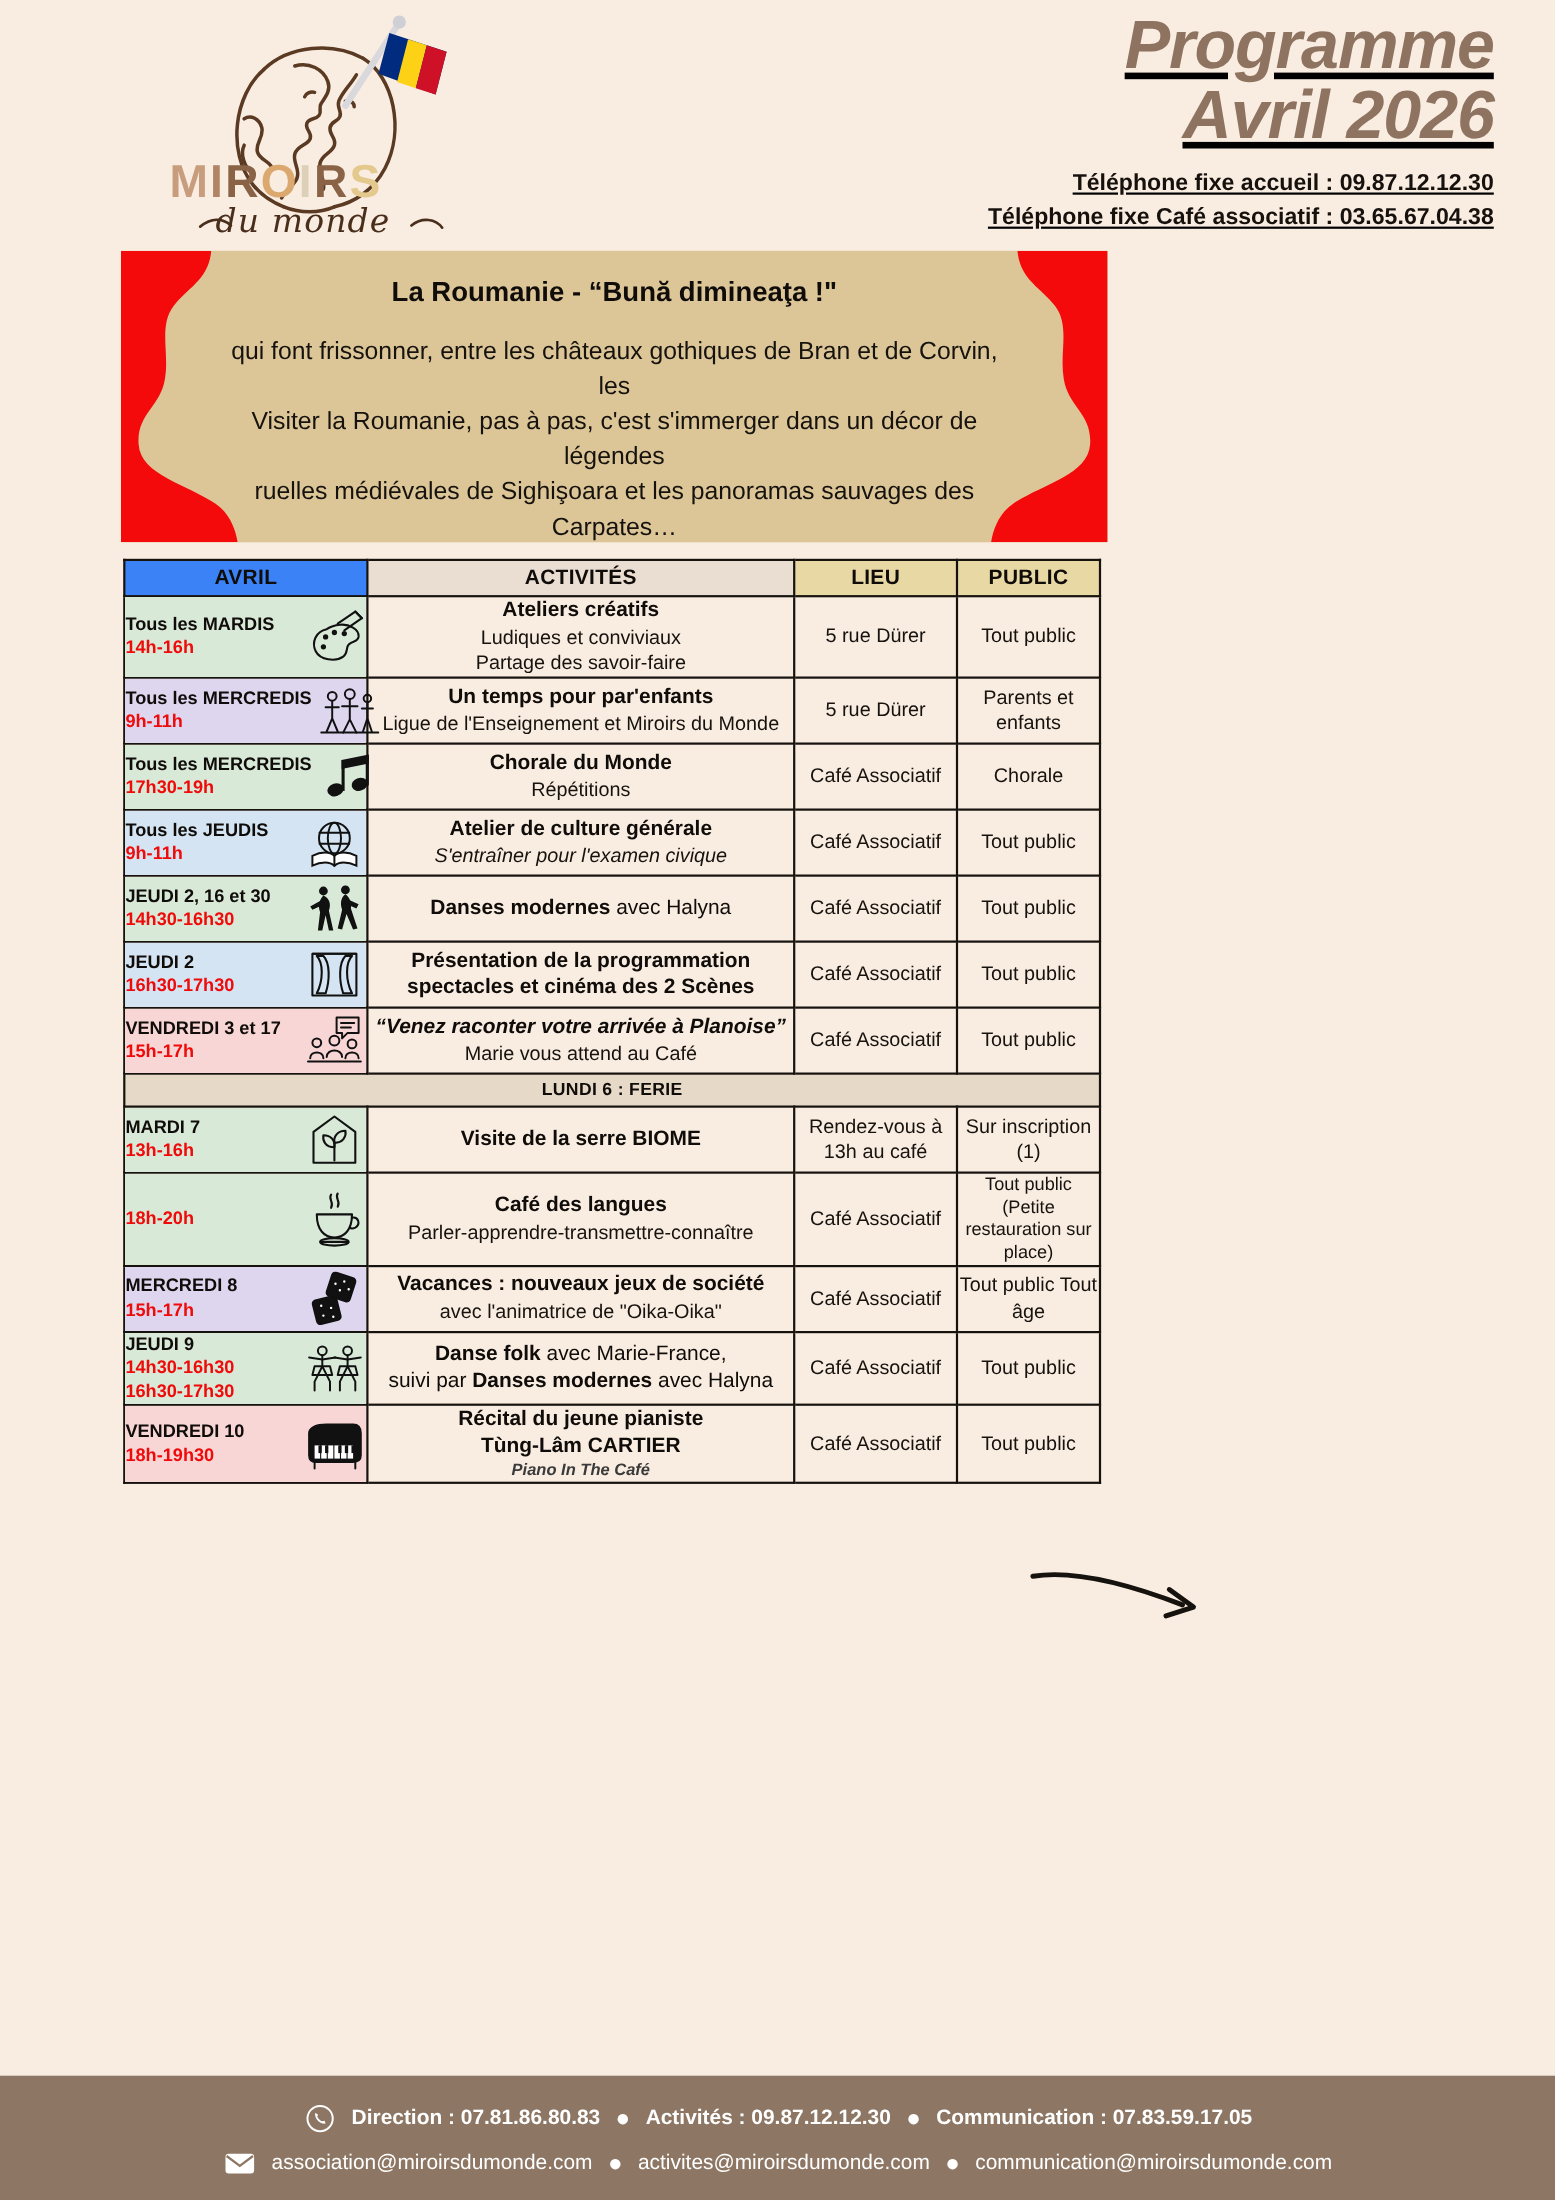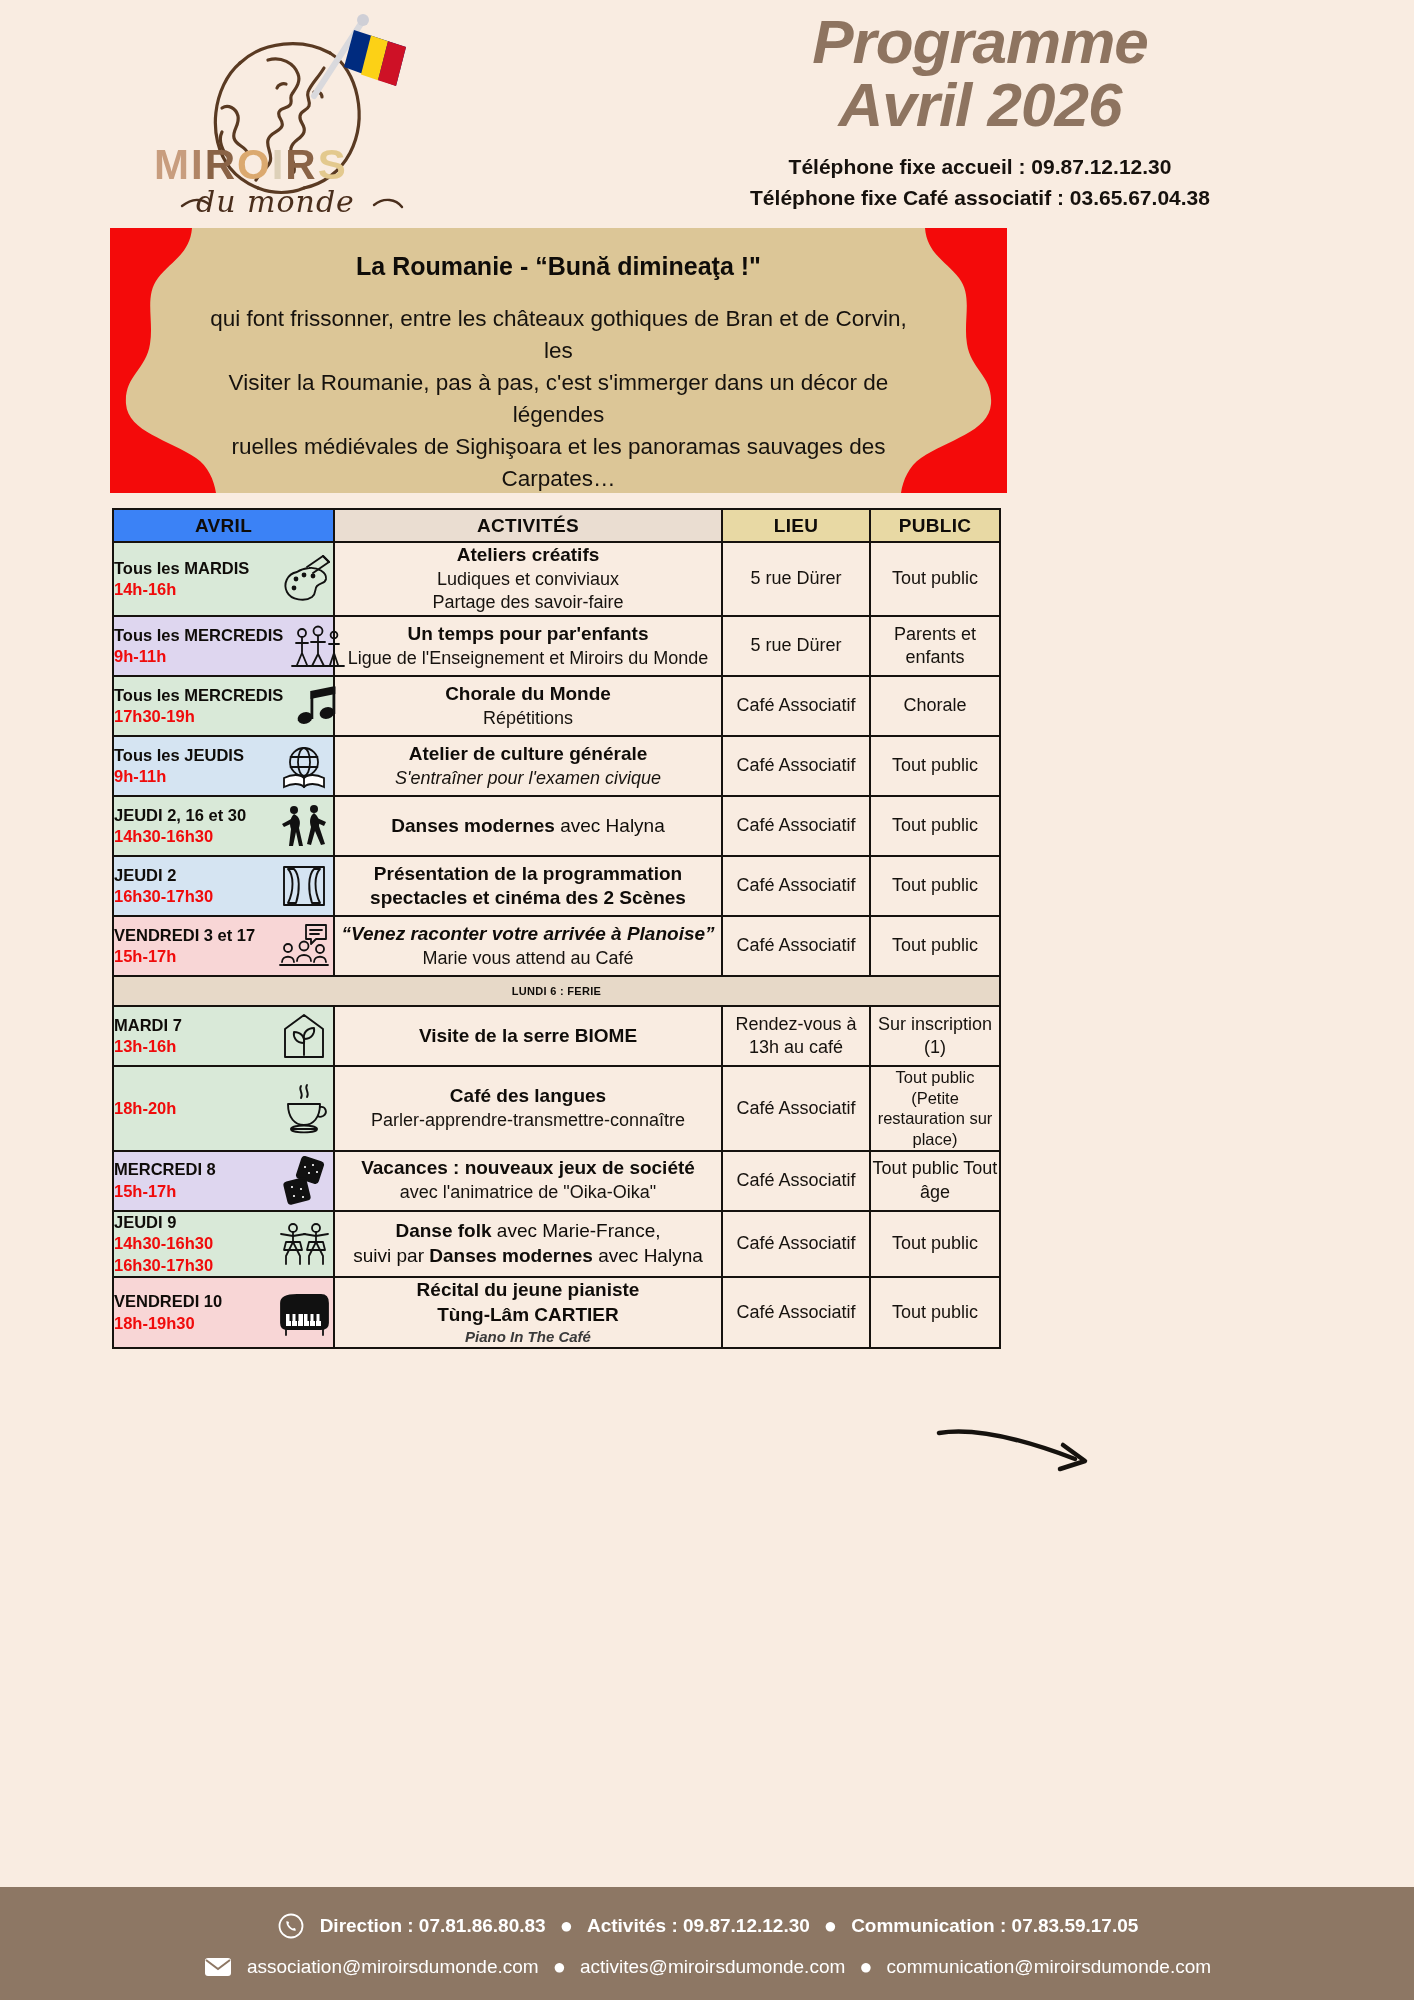--- a/index.html
+++ b/index.html
@@ -35,22 +35,22 @@
   .logo-word span:nth-child(7){color:#e3c98e;}
   .logo-sub {
     position: absolute; left: 78px; top: 176px;
     font-family: "DejaVu Serif", serif;
     font-style: italic; font-size: 30px; color: #4a2e1c;
     letter-spacing: 1px;
   }
   .logo-sub-line { position:absolute; }
 
   .title-block {
-    position: absolute; right: 24px; top: 10px;
-    text-align: center; width: 820px;
+    position: absolute; right: 56px; top: 10px;
+    text-align: right; width: 820px; text-decoration: underline;
   }
   .title-main {
     font-size: 62px; font-weight: 800; font-style: italic;
     color: #8e7460; line-height: 1.02; letter-spacing: -1px;
   }
   .title-phones {
     margin-top: 16px;
     font-size: 21px; font-weight: 700; color: #16110d;
     line-height: 1.45;
   }
@@ -112,21 +112,21 @@
   .act-sub  { font-size: 18px; font-weight: 400; color: #16120e; line-height: 1.32; }
   .act-sub.ital { font-style: italic; }
   .act-main.ital { font-style: italic; }
   .act-sub.small-ital { font-style: italic; font-weight: 700; font-size: 15px; color:#3a3a3a; }
 
   .lieu-cell, .pub-cell { text-align: center; font-size: 18px; color: #16120e; line-height: 1.3; padding: 6px 4px; }
   .pub-cell.tiny { font-size: 16.5px; line-height: 1.25; margin-left: 40px; }
 
   .ferie-row td {
     background: #e7d9c8; text-align: center;
-    font-size: 11px; font-weight: 700; color: #0f0c09;
+    font-size: 16px; font-weight: 700; color: #0f0c09;
     height: 30px; letter-spacing: .3px;
   }
 
   
   .arrow { position: absolute; left: 935px; top: 1425px; }
 
   
   .footer {
     position: absolute; left: 0; bottom: 0;
     width: 1414px; height: 113px;

